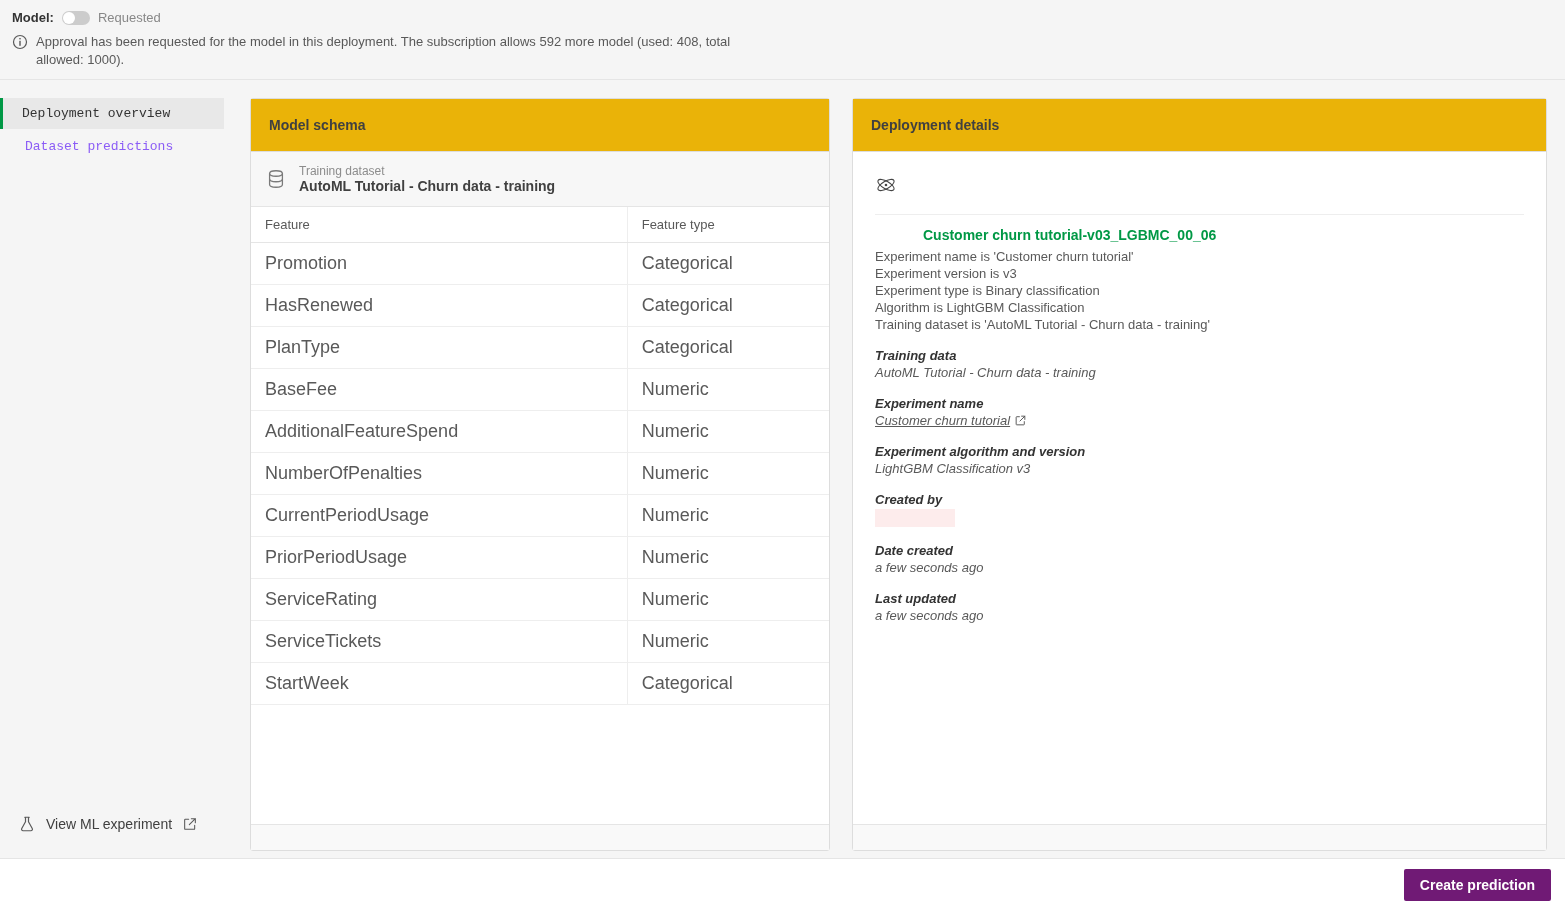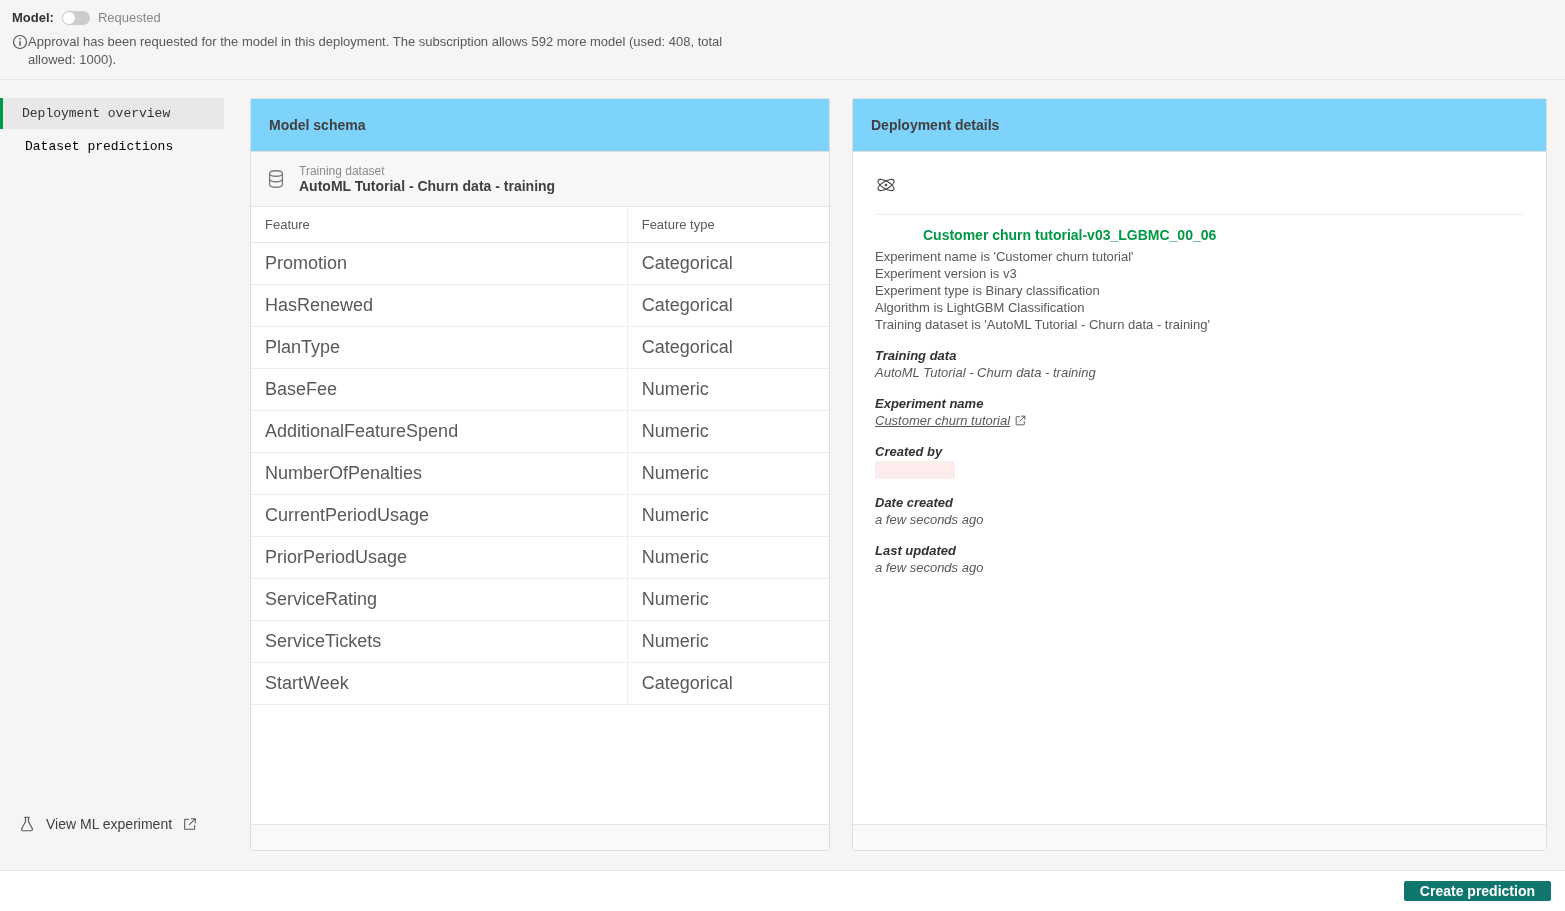--- a/index.html
+++ b/index.html
@@ -35,20 +35,21 @@
     position: absolute;
     left: 1px; top: 1px;
     width: 12px; height: 12px;
     background: #fff;
     border-radius: 50%;
   }
   .topbar-status { color: #888; }
   .topbar-info {
     display: flex;
     align-items: flex-start;
+    gap: 8px;
     color: #595959;
     font-size: 13px;
     line-height: 1.4;
     max-width: 720px;
   }
   .info-icon-svg { flex-shrink:0; margin-top:1px; }
 
   .main-wrap {
     display: flex;
     height: calc(100% - 140px);
@@ -59,21 +60,21 @@
     background: #f5f5f5;
     display: flex;
     flex-direction: column;
     padding-top: 18px;
   }
   .sidebar-items { flex: 1; font-family: Liberation Mono, monospace; }
   .sidebar-item {
     padding: 8px 14px;
     margin: 0 8px 2px 8px;
     font-size: 13px;
-    color: #000000;
+    color: #8b5cf6;
     cursor: pointer;
     border-left: 3px solid transparent;
   }
   .sidebar-item.active {
     background: #e8e8e8;
     border-left: 3px solid #009845;
     color: #333;
     margin-left: 0;
     padding-left: 19px;
   }
@@ -100,21 +101,21 @@
     border: 1px solid #ddd;
     border-radius: 3px;
     display: flex;
     flex-direction: column;
     min-width: 0;
   }
   .panel.schema { flex: 1; max-width: 580px; }
   .panel.details { flex: 1; }
 
   .panel-header {
-    background: #7dd3fc;
+    background: #eab308;
     border-bottom: 1px solid #ddd;
     padding: 18px 18px;
     font-weight: 600;
     font-size: 14px;
     color: #404040;
   }
   .panel-subheader {
     background: #f7f7f7;
     border-bottom: 1px solid #e5e5e5;
     padding: 12px 14px;
@@ -178,24 +179,24 @@
   .footer-bar {
     position: fixed;
     bottom: 0; left:0; right:0;
     background: #fff;
     border-top: 1px solid #e5e5e5;
     padding: 10px 14px;
     display:flex; justify-content:flex-end;
     z-index: 5;
   }
   .btn-primary {
-    background: #0f766e;
+    background: #701a75;
     color:#fff;
     border:0;
-    padding: 2px 16px;
+    padding: 8px 16px;
     font-size: 14px;
     font-weight:600;
     border-radius:2px;
     cursor:pointer;
   }
   svg { display:block; }
 </style>
 </head>
 <body>
 
@@ -334,20 +335,24 @@
           <div class="blk-value">
             <span class="exp-link">
               <span>Customer churn tutorial</span>
               <svg width="13" height="13" viewBox="0 0 24 24" fill="none">
                 <path d="M14 4h6v6M20 4l-9 9M19 14v5a1 1 0 0 1-1 1H5a1 1 0 0 1-1-1V6a1 1 0 0 1 1-1h5" stroke="#595959" stroke-width="1.8" stroke-linecap="round" stroke-linejoin="round"></path>
               </svg>
             </span>
           </div>
         </div>
 
+        <div class="detail-block">
+          <div class="blk-label">Experiment algorithm and version</div>
+          <div class="blk-value">LightGBM Classification v3</div>
+        </div>
 
         <div class="detail-block">
           <div class="blk-label">Created by</div>
           <div class="blk-value"><span class="created-by-placeholder"></span></div>
         </div>
 
         <div class="detail-block">
           <div class="blk-label">Date created</div>
           <div class="blk-value">a few seconds ago</div>
         </div>

